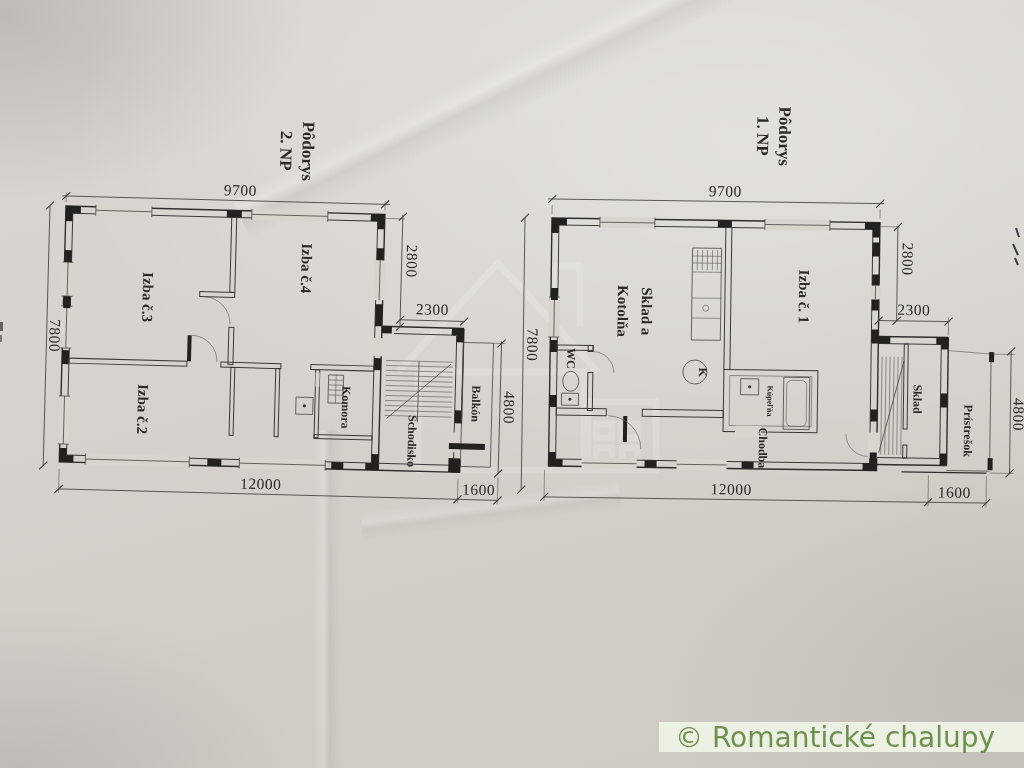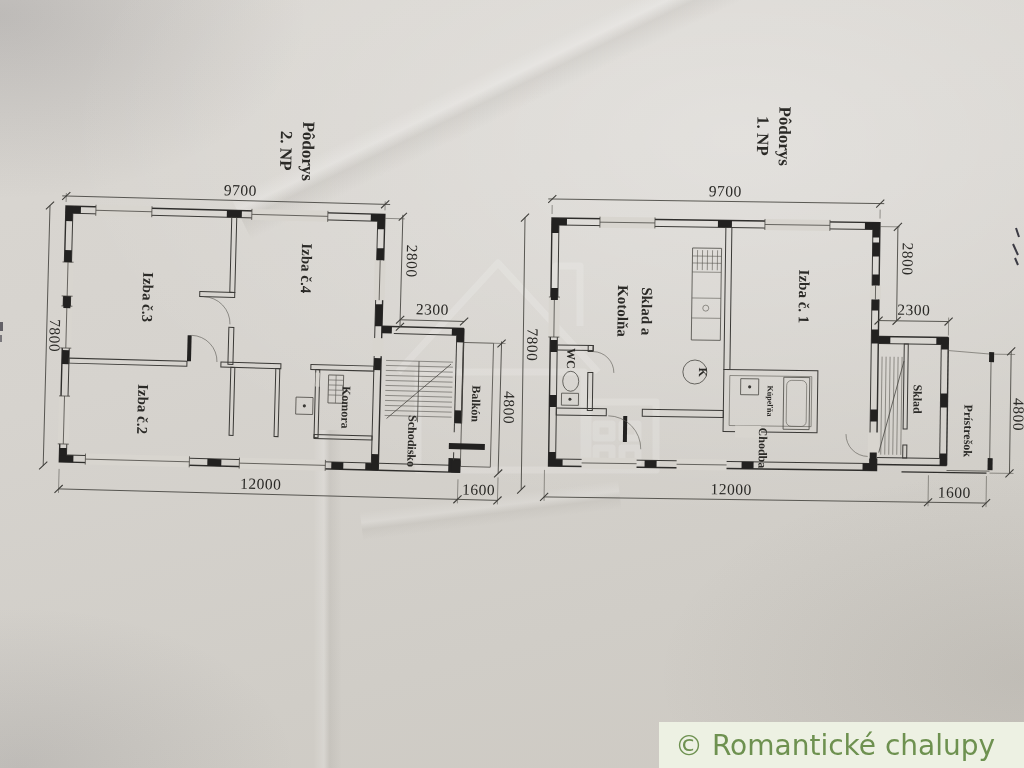--- a/index.html
+++ b/index.html
@@ -29,21 +29,21 @@
   .dim{stroke:#4a4944;stroke-width:.9;fill:none;}
   .tick{stroke:#3f3e3a;stroke-width:1.1;fill:none;}
   text{fill:#2b2a27;}
   .dimt{font:15.5px "Liberation Serif",serif;letter-spacing:.5px;}
   .title{font:bold 17px "Liberation Serif",serif;}
   .room{font:bold 15px "Liberation Serif",serif;}
   .rooms{font:bold 12px "Liberation Serif",serif;}
   .roomxs{font:bold 8px "Liberation Serif",serif;}
   .mid{text-anchor:middle;}
   .wm{stroke:#ffffff;fill:none;stroke-width:7;opacity:.16;stroke-linejoin:round;}
-  .credit{position:absolute;left:659px;top:722px;width:365px;height:46px;
+  .credit{position:absolute;left:659px;top:722px;width:365px;height:30px;
     background:#edf1e3;display:flex;align-items:center;padding-left:16px;box-sizing:border-box;
     font-family:"DejaVu Sans",sans-serif;font-size:28px;color:#6e9150;white-space:nowrap;}
 </style>
 </head>
 <body>
 
 <div class="paper"></div>
 <div class="crease crease1"></div>
 <div class="crease crease2"></div>
 <div class="crease crease3"></div>

